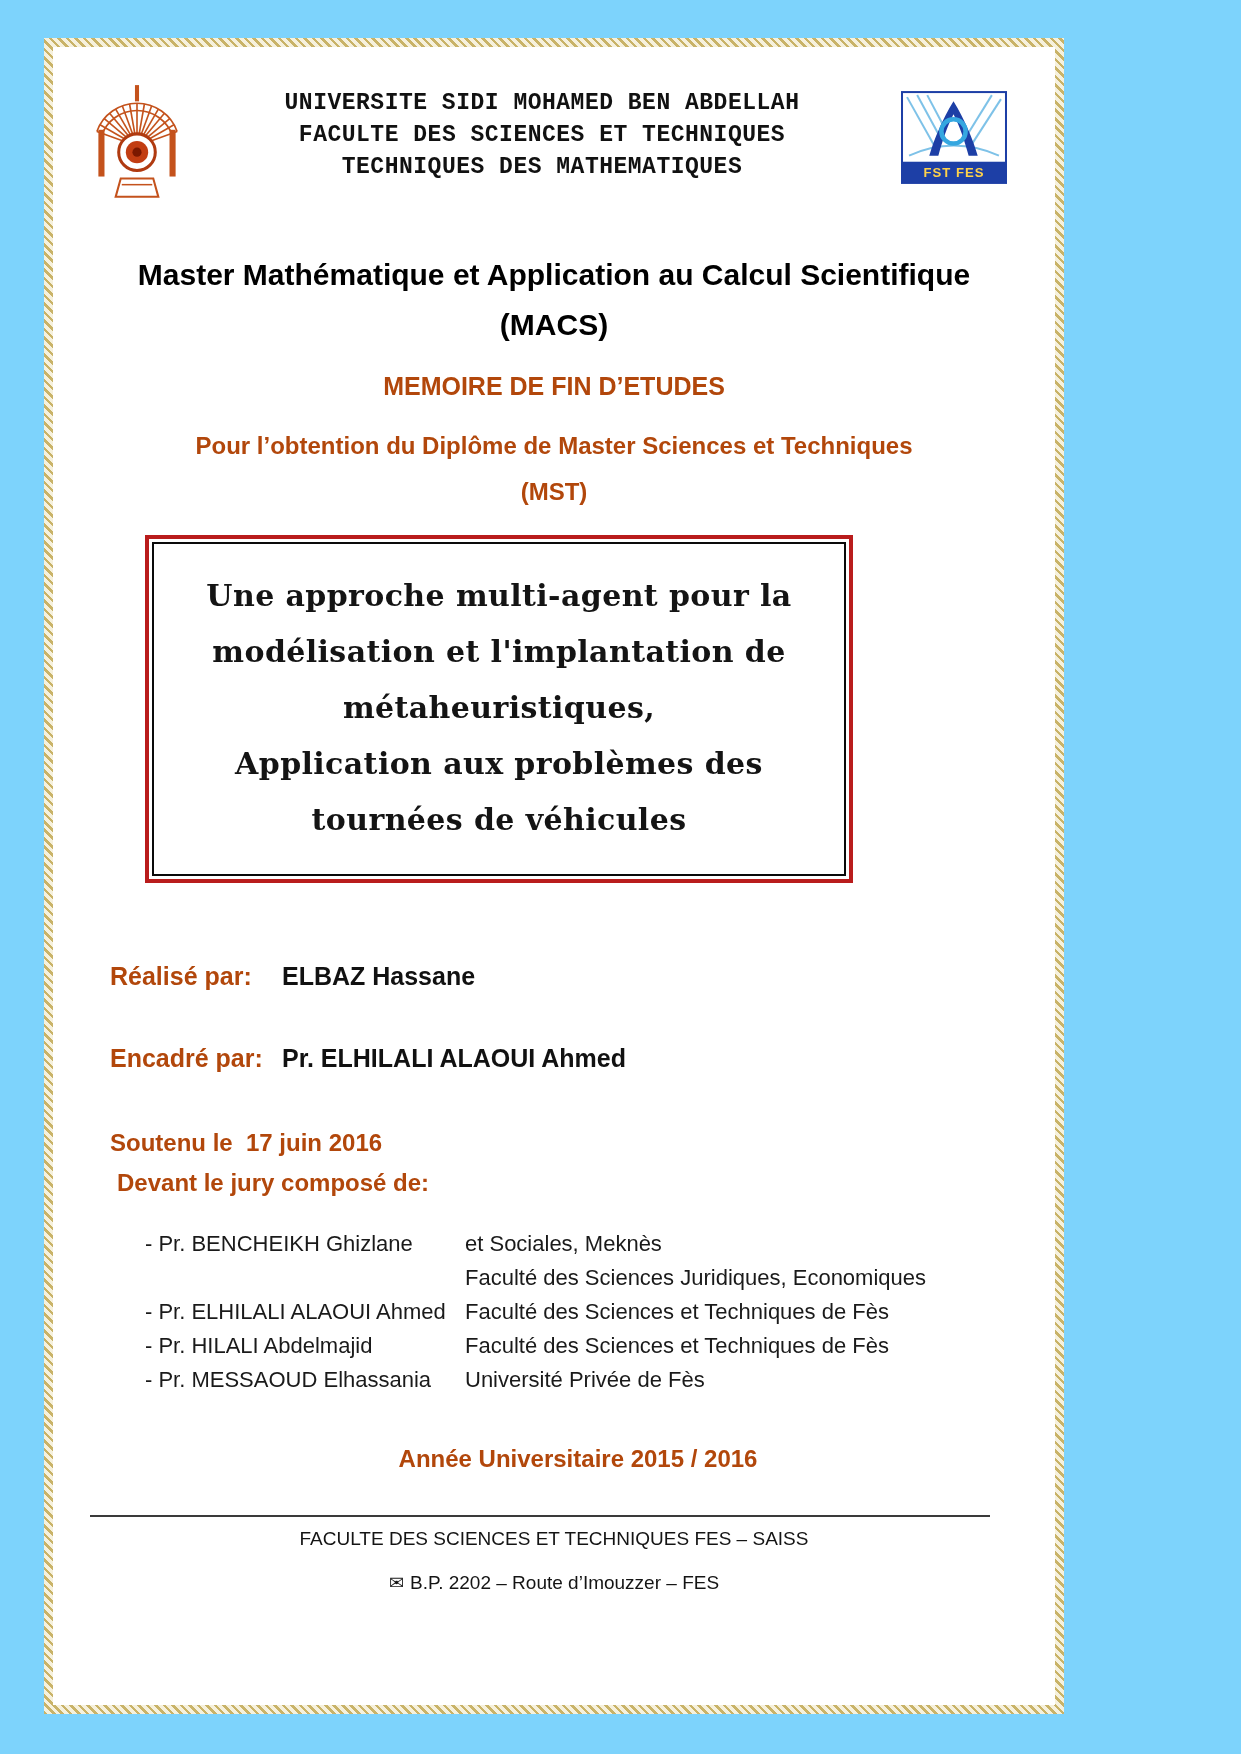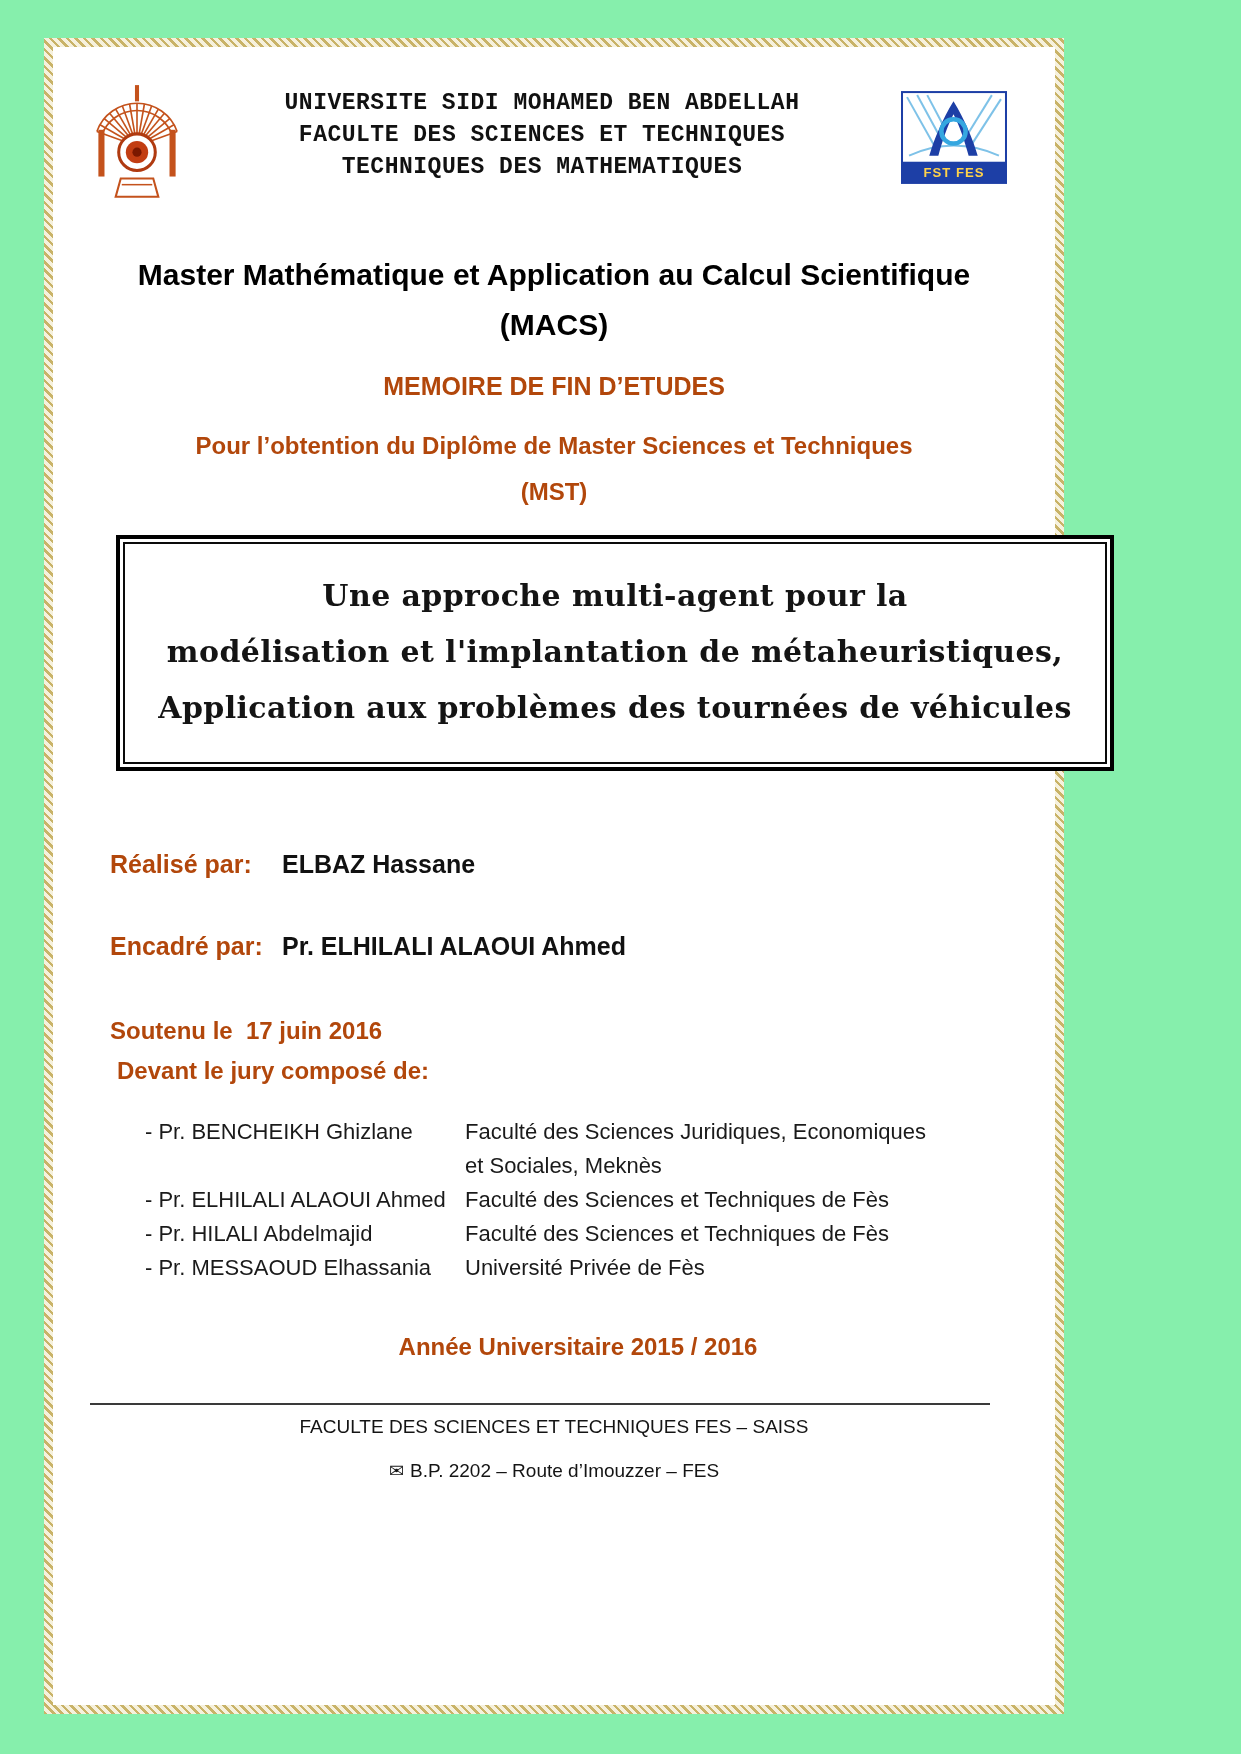--- a/index.html
+++ b/index.html
@@ -5,21 +5,21 @@
   html, body {
     margin: 0;
     padding: 0;
     background: #ffffff;
     font-family: "Liberation Sans", sans-serif;
   }
   .page {
     position: relative;
     width: 1241px;
     height: 1754px;
-    background: #86efac;
+    background: #7dd3fc;
     overflow: hidden;
   }
   
   .border-frame {
     position: absolute;
     left: 44px;
     top: 38px;
     width: 1020px;
     height: 1676px;
     background: repeating-linear-gradient(45deg, #c9b368 0px, #c9b368 2.5px, #f6f1dd 2.5px, #f6f1dd 6px);
@@ -84,23 +84,23 @@
     margin-top: 22px;
     text-align: center;
     font-size: 24px;
     font-weight: bold;
     color: #b2470b;
     line-height: 46px;
   }
   
   .thesis-box {
     margin-top: 20px;
-    margin-left: 63px;
-    width: 998px;
-    border: 4px solid #000000;
+    margin-left: 92px;
+    width: 708px;
+    border: 4px solid #b91c1c;
     box-sizing: border-box;
     background: #ffffff;
   }
   .thesis-box-inner {
     border: 2px solid #0a0a0a;
     margin: 3px;
     padding: 24px 14px 26px 14px;
     text-align: center;
     font-family: "DejaVu Serif", "Liberation Serif", serif;
     font-weight: bold;
@@ -284,22 +284,22 @@
       <span class="value">Pr. ELHILALI ALAOUI Ahmed</span>
     </div>
 
     <div class="soutenu">Soutenu le  17 juin 2016</div>
     <div class="jury-heading">Devant le jury composé de:</div>
 
     <div class="jury">
       <div class="jury-row">
         <div class="jury-name">- Pr. BENCHEIKH Ghizlane</div>
         <div class="jury-aff">
+          <div>et Sociales, Meknès</div>
           <div>Faculté des Sciences Juridiques, Economiques</div>
-          <div>et Sociales, Meknès</div>
         </div>
       </div>
       <div class="jury-row">
         <div class="jury-name">- Pr. ELHILALI ALAOUI Ahmed</div>
         <div class="jury-aff">
           <div>Faculté des Sciences et Techniques de Fès</div>
         </div>
       </div>
       <div class="jury-row">
         <div class="jury-name">- Pr. HILALI Abdelmajid</div>

